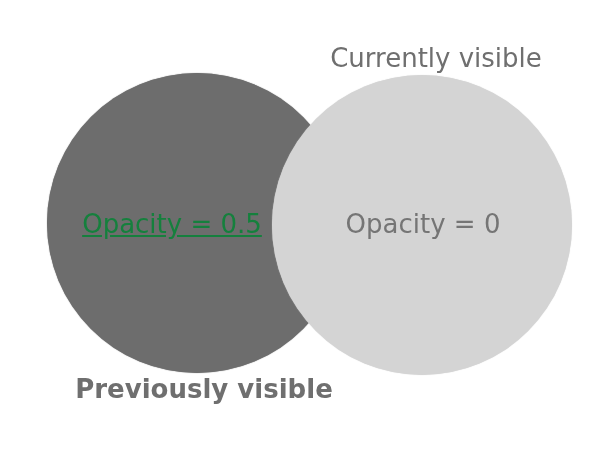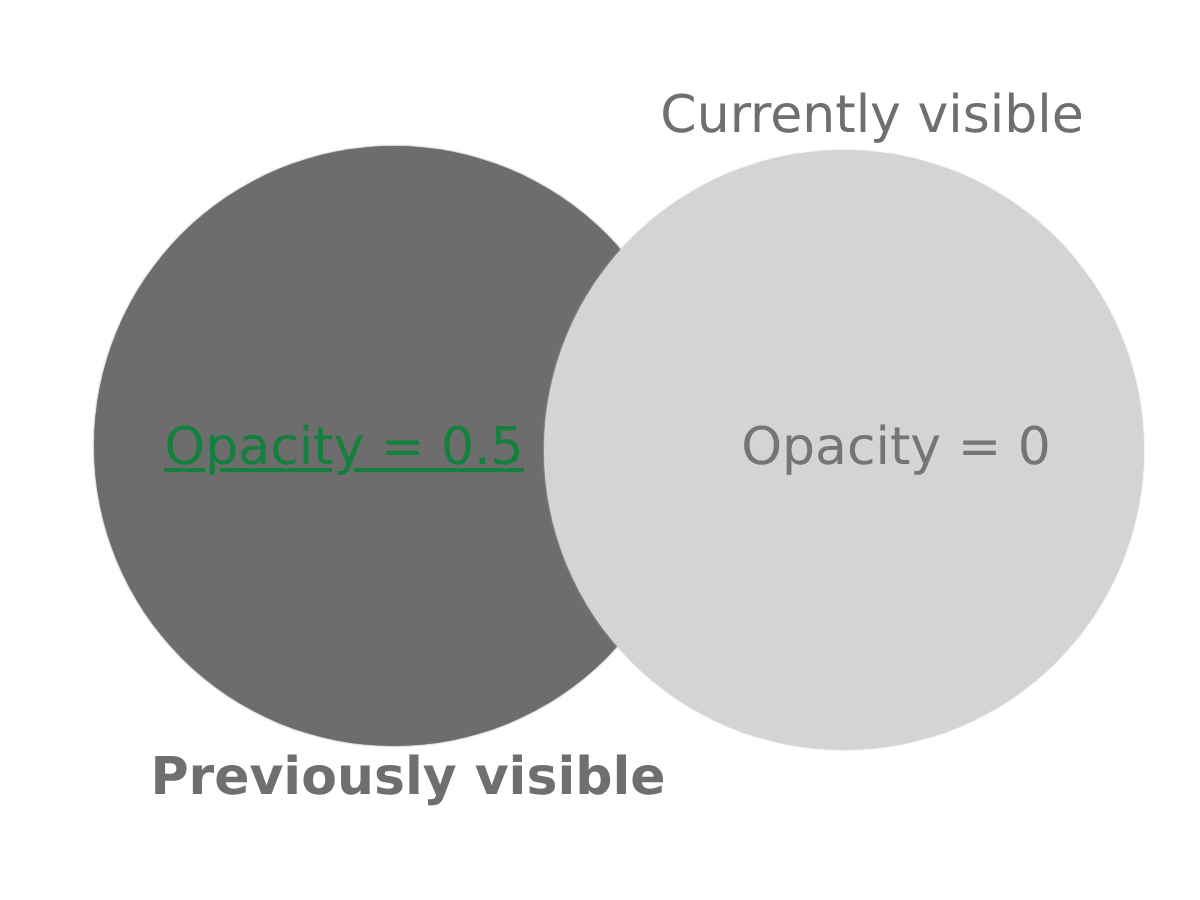--- a/index.html
+++ b/index.html
@@ -42,21 +42,21 @@
     line-height: 1;
     text-align: center;
   }
   .label-dark {
     left: 172px;
     top: 224px;
     color: #15803d;
     text-decoration: underline;
   }
   .label-light {
-    left: 448px;
+    left: 423px;
     top: 224px;
     color: #757575;
   }
   .caption {
     color: #6f6f6f;
   }
   .caption.top {
     left: 436px;
     top: 58px;
   }

